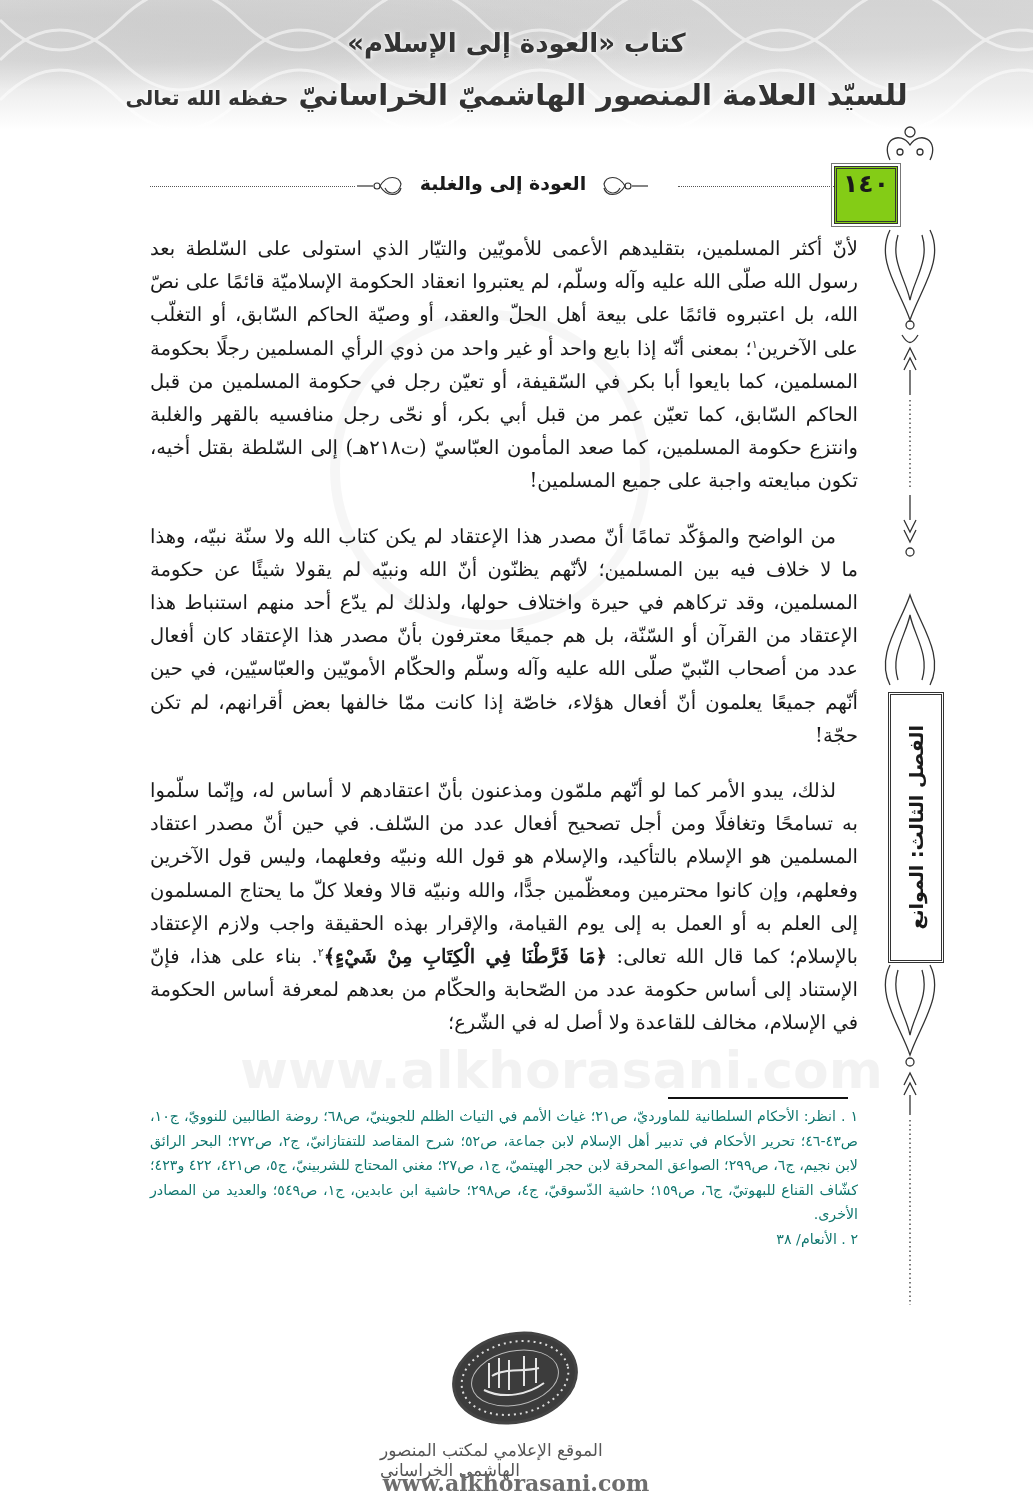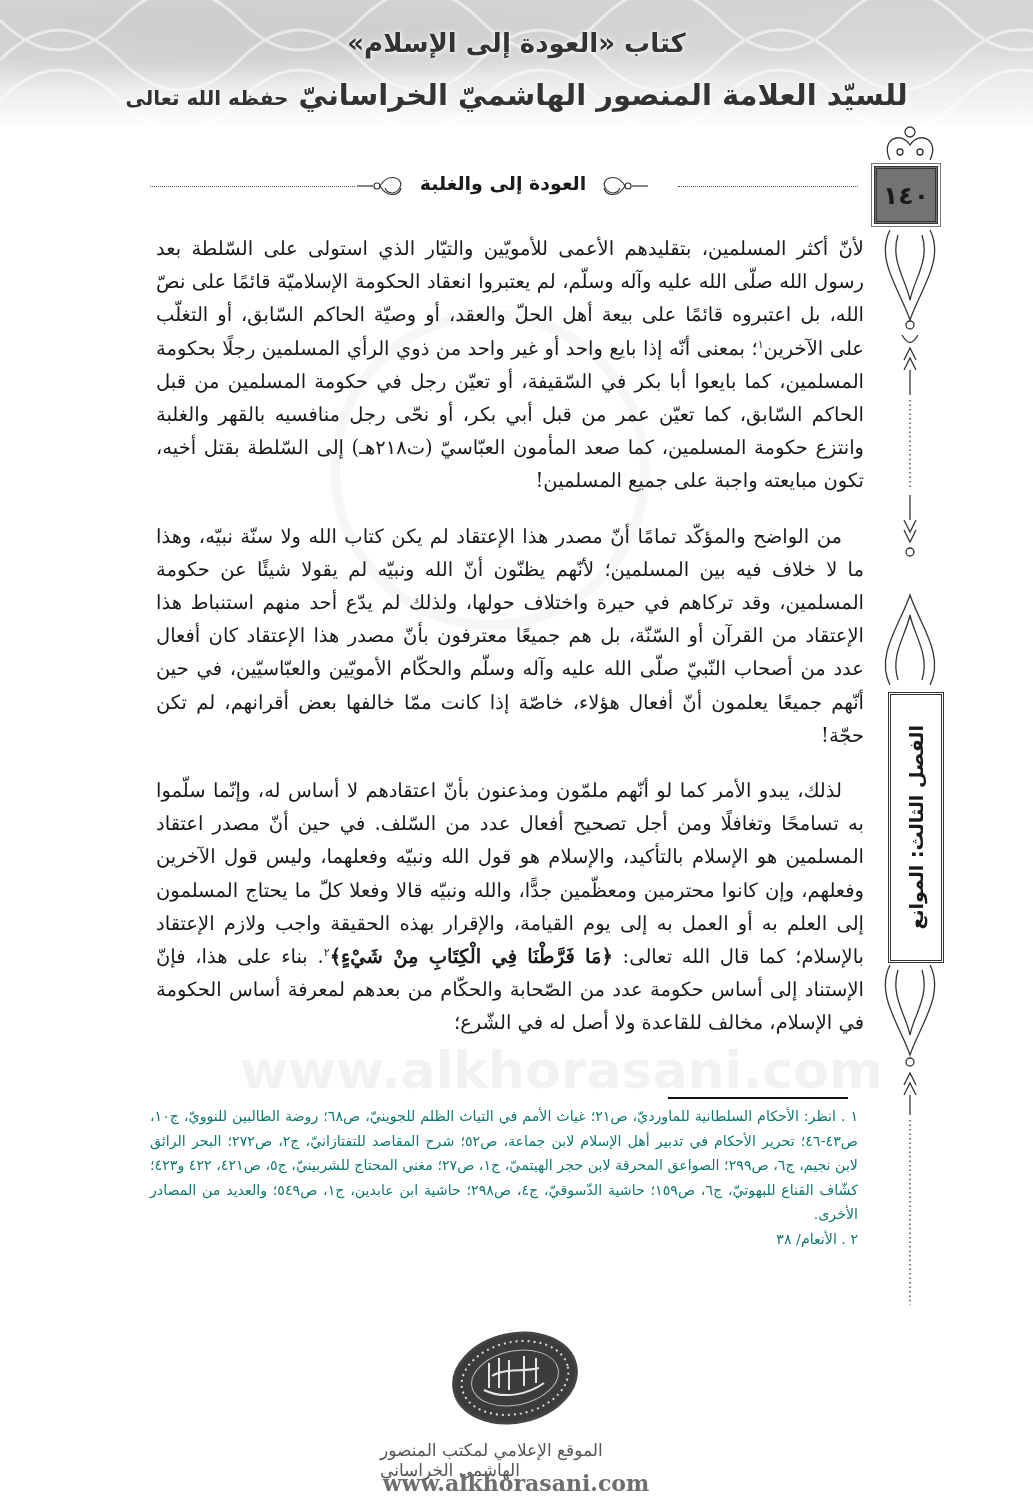--- a/index.html
+++ b/index.html
@@ -38,39 +38,39 @@
   .orn { position: absolute; top: 0; width: 50px; height: 28px; }
   .orn-left { left: 205px; }
   .orn-right { left: 450px; }
   .running-title {
     position: absolute; left: 258px; top: 0; width: 190px; text-align: center;
     font-family: "DejaVu Sans", sans-serif; font-weight: bold; font-size: 19px; direction: rtl;
   }
 
   
   .page-box {
-    position: absolute; left: 874px; top: 166px; width: 58px; height: 52px;
-    border: 3px double #333; outline: 1px solid #777; outline-offset: 2px; background: #737373;
-    display: flex; align-items: center; justify-content: center;
+    position: absolute; left: 834px; top: 166px; width: 58px; height: 52px;
+    border: 3px double #333; outline: 1px solid #777; outline-offset: 2px; background: #84cc16;
+    display: flex; align-items: flex-start; justify-content: center;
   }
   .page-number { font-family: "DejaVu Sans", sans-serif; font-weight: bold; font-size: 25px; }
   .margin-svg { position: absolute; left: 870px; top: 120px; width: 80px; height: 1190px; }
   .chapter-box {
     position: absolute; left: 888px; top: 692px; width: 50px; height: 265px;
     border: 3px double #333; background: #fff;
     display: flex; align-items: center; justify-content: center;
   }
   .chapter-label {
     writing-mode: vertical-rl; transform: rotate(180deg); direction: rtl;
     font-family: "DejaVu Sans", sans-serif; font-weight: bold; font-size: 19px; white-space: nowrap;
   }
 
   
   .body-text {
-    position: absolute; left: 156px; top: 232px; width: 708px; direction: rtl;
+    position: absolute; left: 150px; top: 232px; width: 708px; direction: rtl;
     font-family: "DejaVu Serif", serif; font-size: 19.5px; line-height: 33.2px; text-align: justify;
   }
   .body-text p { margin: 0 0 22px 0; text-align-last: right; }
   .body-text p.indent { text-indent: 22px; }
   .qr { font-weight: bold; }
   sup.fn { font-size: 11px; line-height: 0; }
 
   .watermark {
     position: absolute; left: 330px; top: 310px; width: 300px; height: 300px;
     border-radius: 50%; border: 10px solid rgba(0,0,0,0.035); pointer-events: none;

